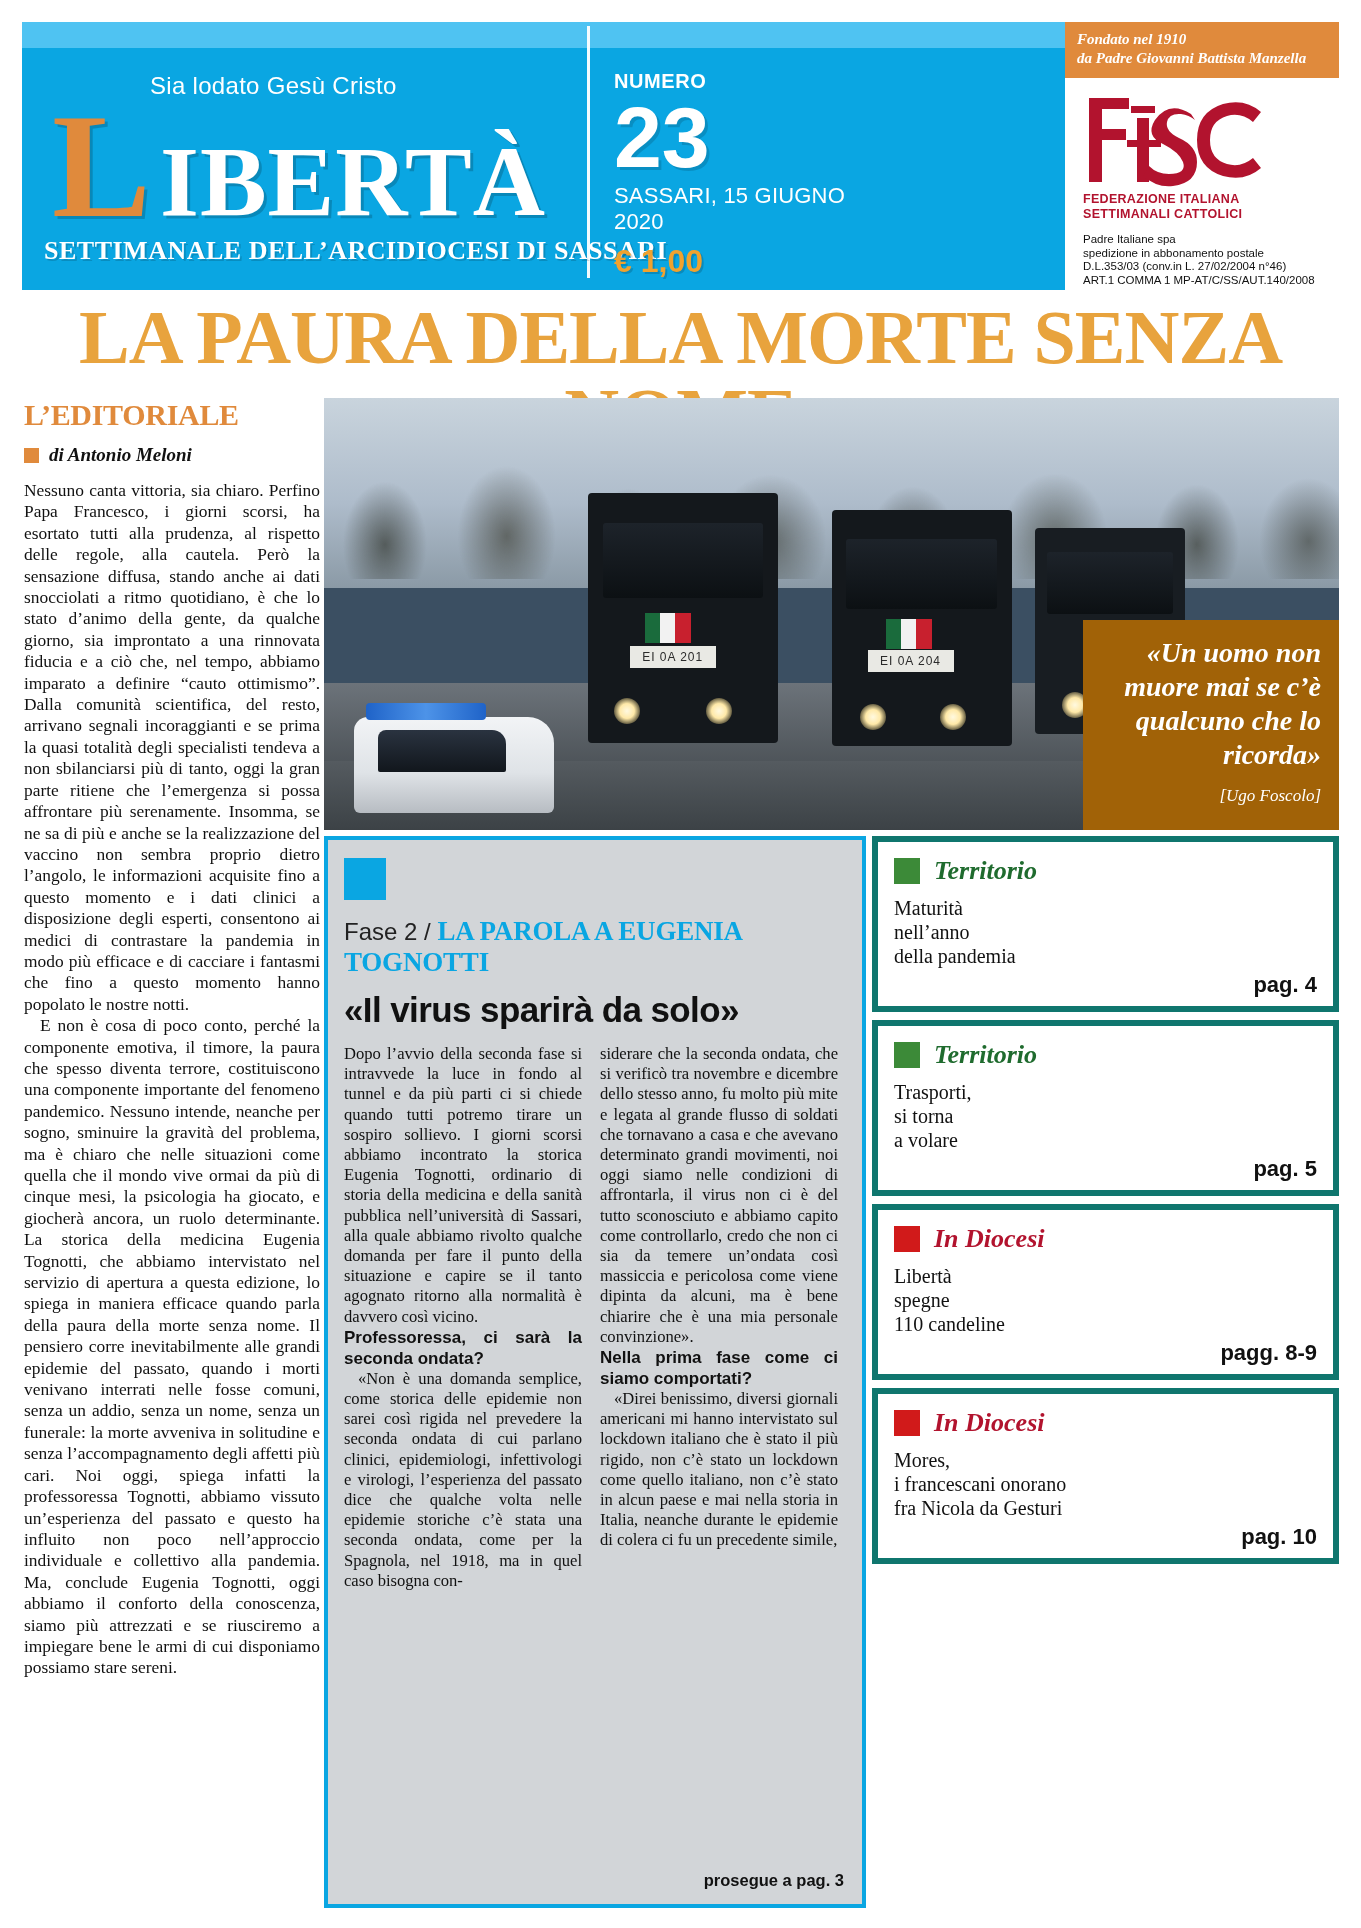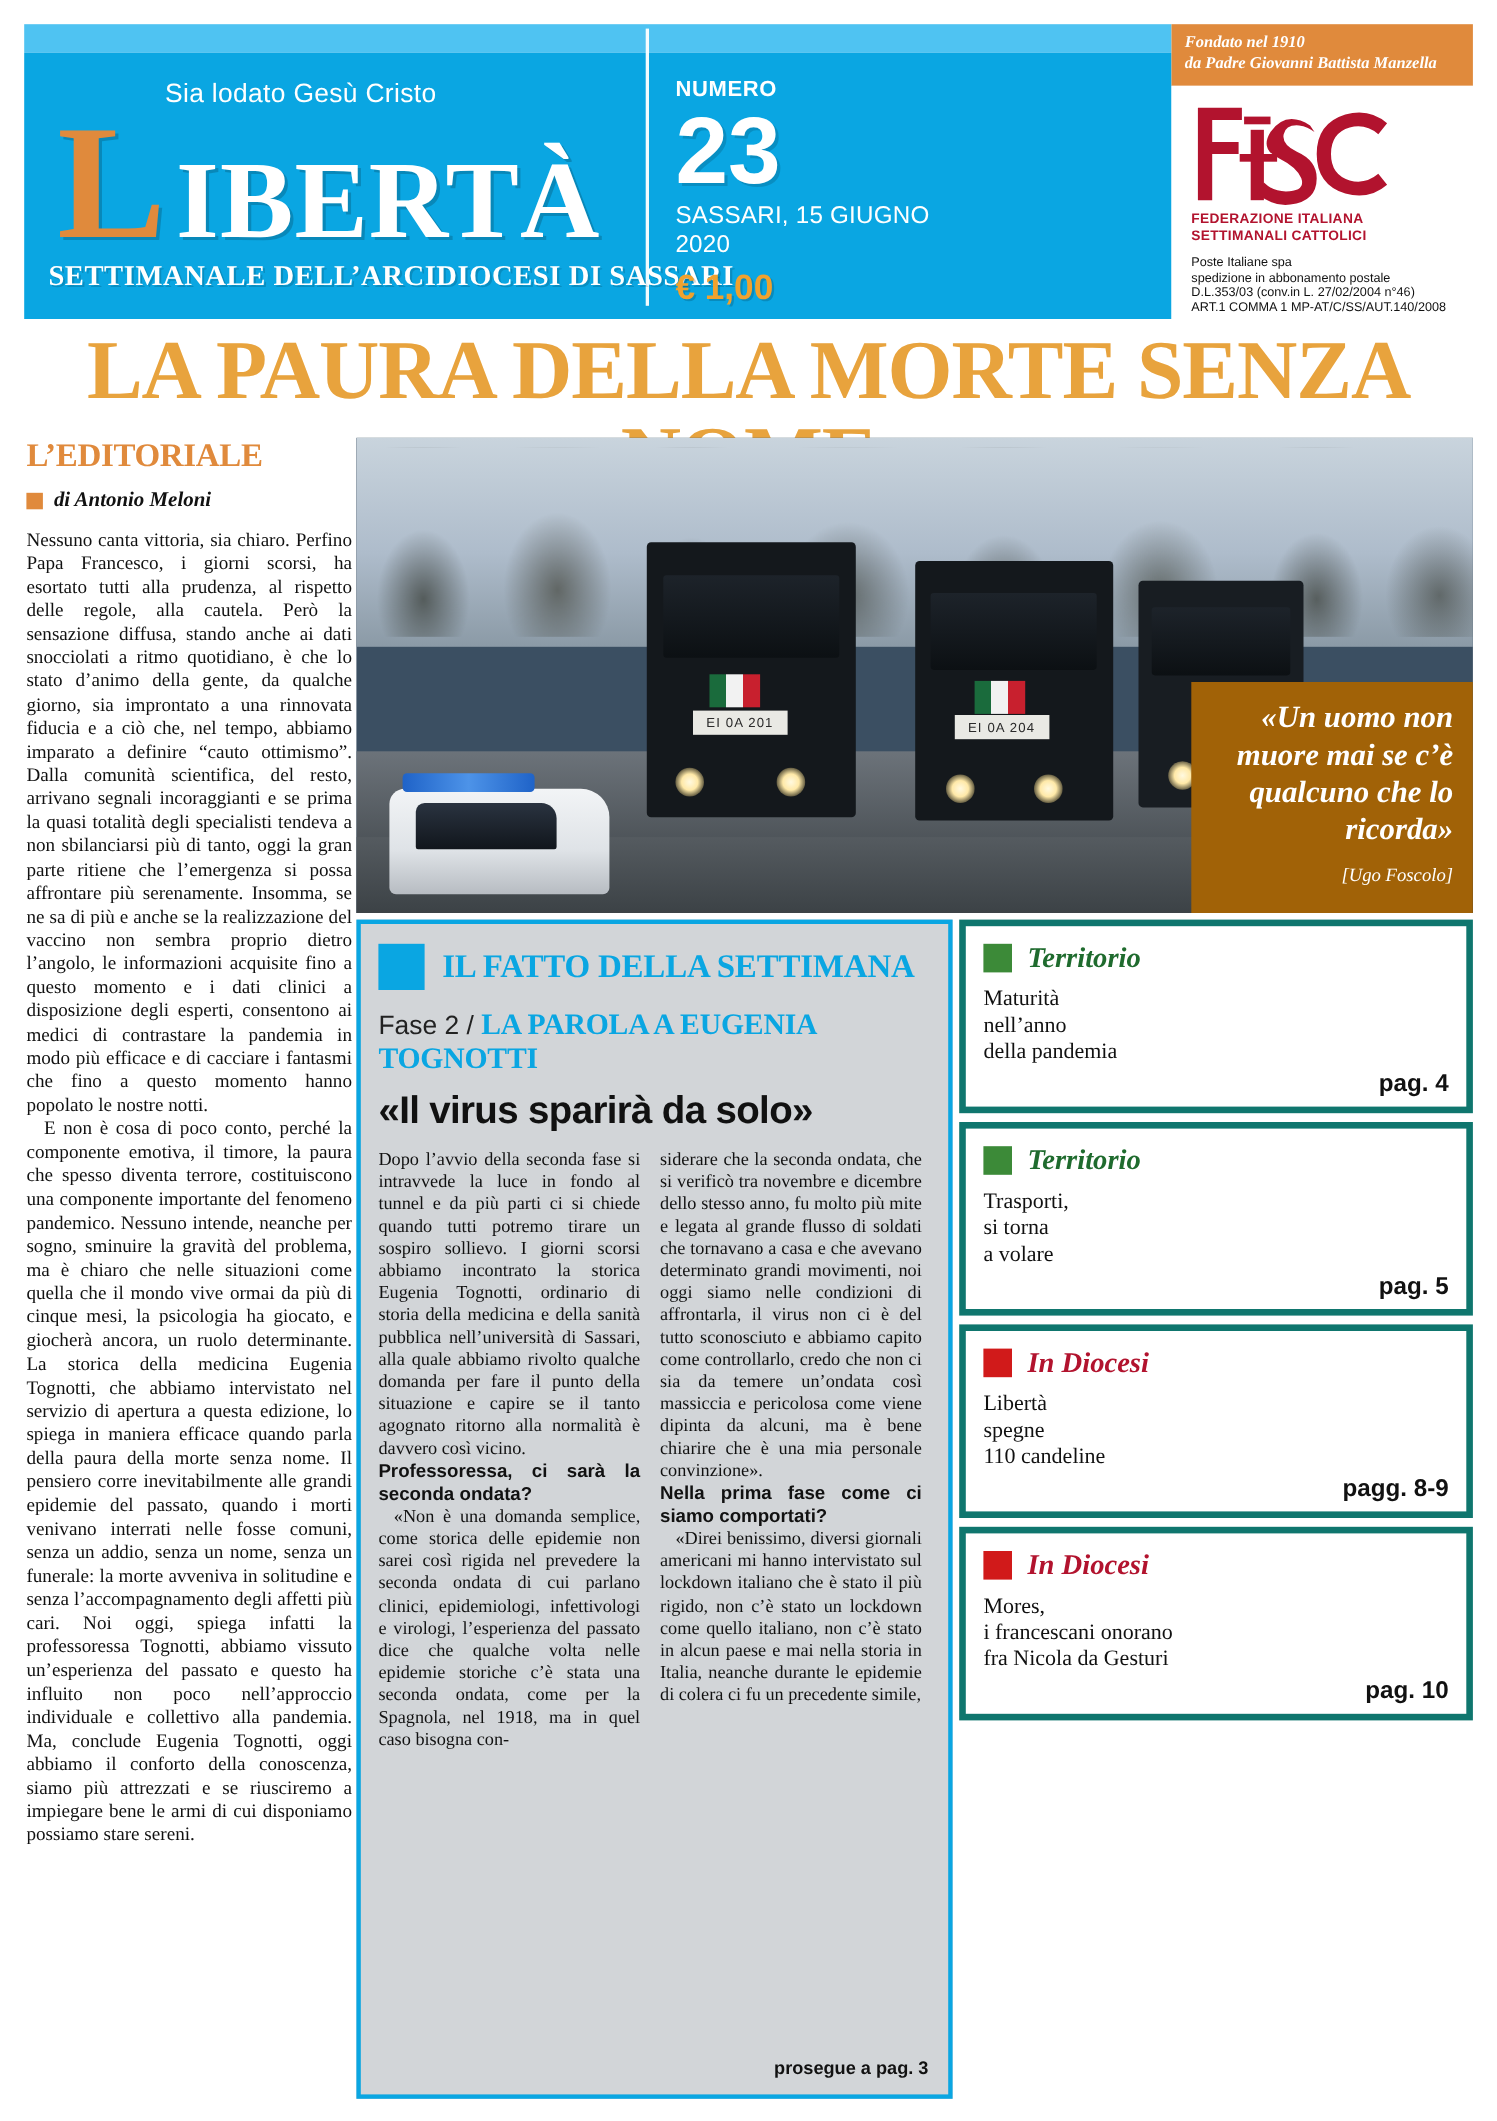--- a/index.html
+++ b/index.html
@@ -397,21 +397,21 @@
                  l-6 10 q14 12 30 10 q24 -3 24 -24 q0 -16 -18 -24 q-14 -7 -12 -16 q2 -9 14 -8 q8 1 14 6 Z" fill="#b2132e"></path>
         <path d="M178 20 q-16 -14 -38 -8 q-26 8 -26 36 q0 28 26 36 q22 6 38 -8 l-8 -10
                  q-12 10 -26 6 q-17 -5 -17 -24 q0 -19 17 -24 q14 -4 26 6 Z" fill="#b2132e"></path>
         <rect x="44" y="48" width="34" height="7" fill="#b2132e"></rect>
       </svg>
       <div class="fisc-caption">
         <div>FEDERAZIONE ITALIANA</div>
         <div>SETTIMANALI CATTOLICI</div>
       </div>
       <div class="poste-info">
-        <div>Poste Italiane spa</div>
+        <div>Padre Italiane spa</div>
         <div>spedizione in abbonamento postale</div>
         <div>D.L.353/03 (conv.in L. 27/02/2004 n°46)</div>
         <div>ART.1 COMMA 1 MP-AT/C/SS/AUT.140/2008</div>
       </div>
     </div>
   </div>
 
   <div class="main-headline">LA PAURA DELLA MORTE SENZA NOME</div>
 
   <div class="editorial">
@@ -460,21 +460,20 @@
 
     <div class="quote-box">
       <div class="quote-text">«Un uomo non muore mai se c’è qualcuno che lo ricorda»</div>
       <div class="quote-author">[Ugo Foscolo]</div>
     </div>
   </div>
 
   <div class="fatto-box">
     <div class="fatto-head">
       <span class="fatto-square"></span>
-      <span class="fatto-title">IL FATTO DELLA SETTIMANA</span>
     </div>
     <div class="fatto-sub">
       <span>Fase 2 /</span>
       <b>LA PAROLA A EUGENIA TOGNOTTI</b>
     </div>
     <div class="fatto-headline">«Il virus sparirà da solo»</div>
 
     <div class="fatto-cols">
       <div class="fatto-col">
         <p>Dopo l’avvio della seconda fase si intravvede la luce in fondo al tunnel e da più parti ci si chiede quando tutti potremo tirare un sospiro sollievo. I giorni scorsi abbiamo incontrato la storica Eugenia Tognotti, ordinario di storia della medicina e della sanità pubblica nell’università di Sassari, alla quale abbiamo rivolto qualche domanda per fare il punto della situazione e capire se il tanto agognato ritorno alla normalità è davvero così vicino.</p>

